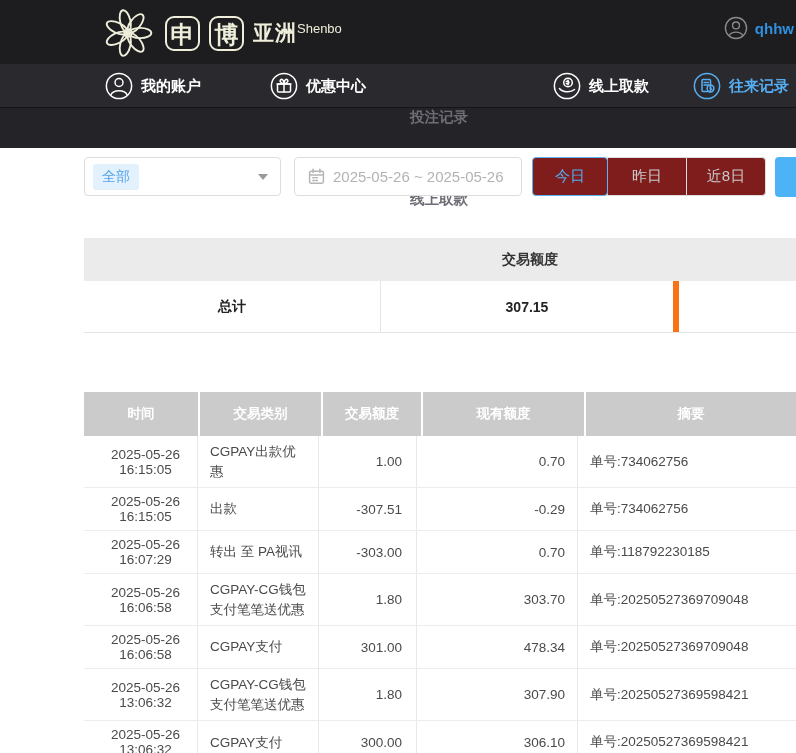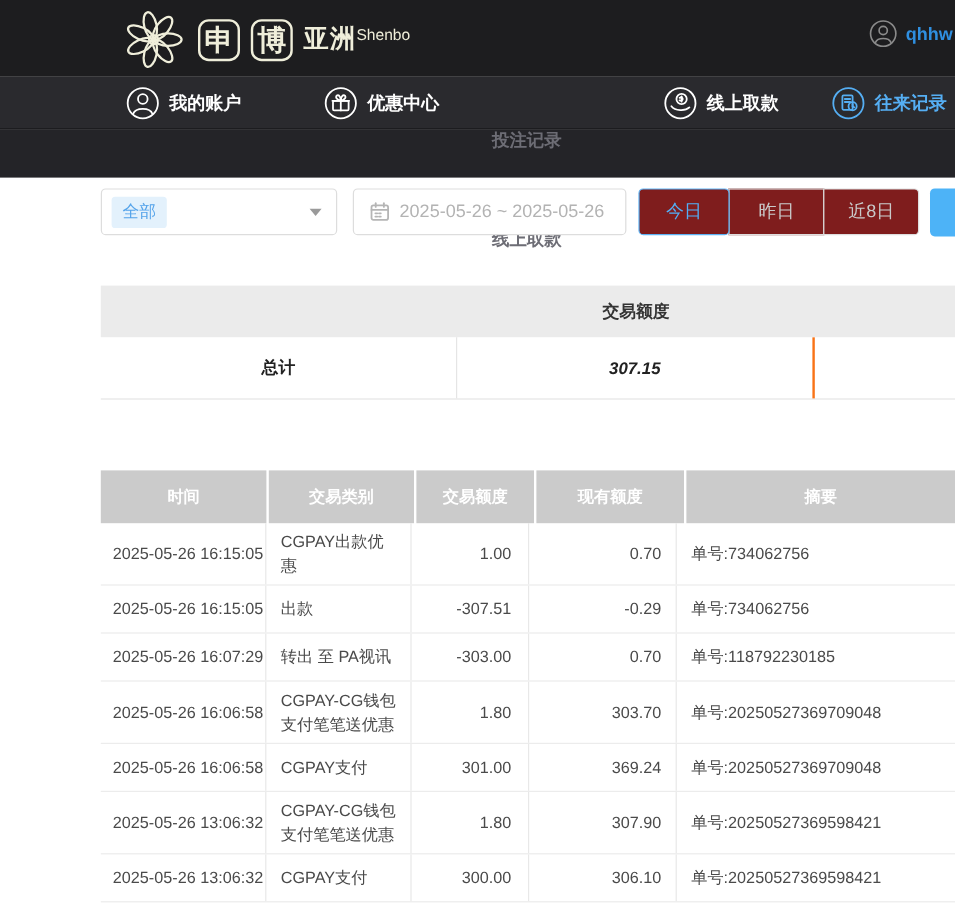--- a/index.html
+++ b/index.html
@@ -53,33 +53,33 @@
     border:none; border-radius:4px; cursor:pointer; }
 
   
   .summary { position:absolute; top:238px; left:84px; width:712px; font-size:14px; }
   .summary-head { position:relative; height:43px; background:#ebebeb; }
   .summary-head-label { position:absolute; left:297px; width:298px; top:0; line-height:43px;
     text-align:center; color:#333; font-weight:bold; }
   .summary-row { display:flex; height:52px; border-bottom:1px solid #e5e5e5; }
   .summary-cell { display:flex; align-items:center; justify-content:center; color:#222; font-weight:bold; }
   .summary-cell.c1 { width:297px; border-right:1px solid #e5e5e5; }
-  .summary-cell.c2 { width:298px; border-right:2px solid #f97316;font-style:italic; }
+  .summary-cell.c2 { width:298px; border-right:6px solid #f97316; }
   .summary-cell.c3 { flex:1; }
 
   
   .mtable { position:absolute; top:392px; left:84px; width:712px; font-size:13.5px; }
   .mt-header { display:flex; height:44px; }
   .mt-h { background:#cbcbcb; color:#fff; font-weight:bold; display:flex; align-items:center;
     justify-content:center; margin-right:2px; }
   .mt-h:last-child { margin-right:0; }
   .mt-row { display:flex; border-bottom:1px solid #ececec; min-height:40px; align-items:stretch; }
   .mt-c { display:flex; align-items:center; color:#4a4a4a; border-right:1px solid #e8e8e8; padding:6px 0; }
   .mt-c:last-child { border-right:none; }
-  .w-time { width:138px;text-align:center; } .w-type { width:121px; } .w-amt { width:98px; } .w-bal { width:123px; } .w-sum { flex:1; }
+  .w-time { width:114px;text-align:center; } .w-type { width:121px; } .w-amt { width:98px; } .w-bal { width:161px; } .w-sum { flex:1; }
   .c-time { padding-left:10px; } .c-type { padding-left:12px; padding-right:12px; line-height:1.45; }
   .c-amt { justify-content:flex-end; padding-right:14px; }
   .c-bal { justify-content:flex-end; padding-right:12px; }
   .c-sum { padding-left:12px; }
 </style>
 </head>
 <body>
 
 <div class="topbar">
   <div class="logo-wrap">
@@ -281,21 +281,21 @@
     <div class="mt-c w-time c-time">2025-05-26 16:06:58</div>
     <div class="mt-c w-type c-type">CGPAY-CG钱包支付笔笔送优惠</div>
     <div class="mt-c w-amt c-amt">1.80</div>
     <div class="mt-c w-bal c-bal">303.70</div>
     <div class="mt-c w-sum c-sum">单号:20250527369709048</div>
   </div>
   <div class="mt-row">
     <div class="mt-c w-time c-time">2025-05-26 16:06:58</div>
     <div class="mt-c w-type c-type">CGPAY支付</div>
     <div class="mt-c w-amt c-amt">301.00</div>
-    <div class="mt-c w-bal c-bal">369.24</div>
+    <div class="mt-c w-bal c-bal">478.34</div>
     <div class="mt-c w-sum c-sum">单号:20250527369709048</div>
   </div>
   <div class="mt-row">
     <div class="mt-c w-time c-time">2025-05-26 13:06:32</div>
     <div class="mt-c w-type c-type">CGPAY-CG钱包支付笔笔送优惠</div>
     <div class="mt-c w-amt c-amt">1.80</div>
     <div class="mt-c w-bal c-bal">307.90</div>
     <div class="mt-c w-sum c-sum">单号:20250527369598421</div>
   </div>
   <div class="mt-row">

